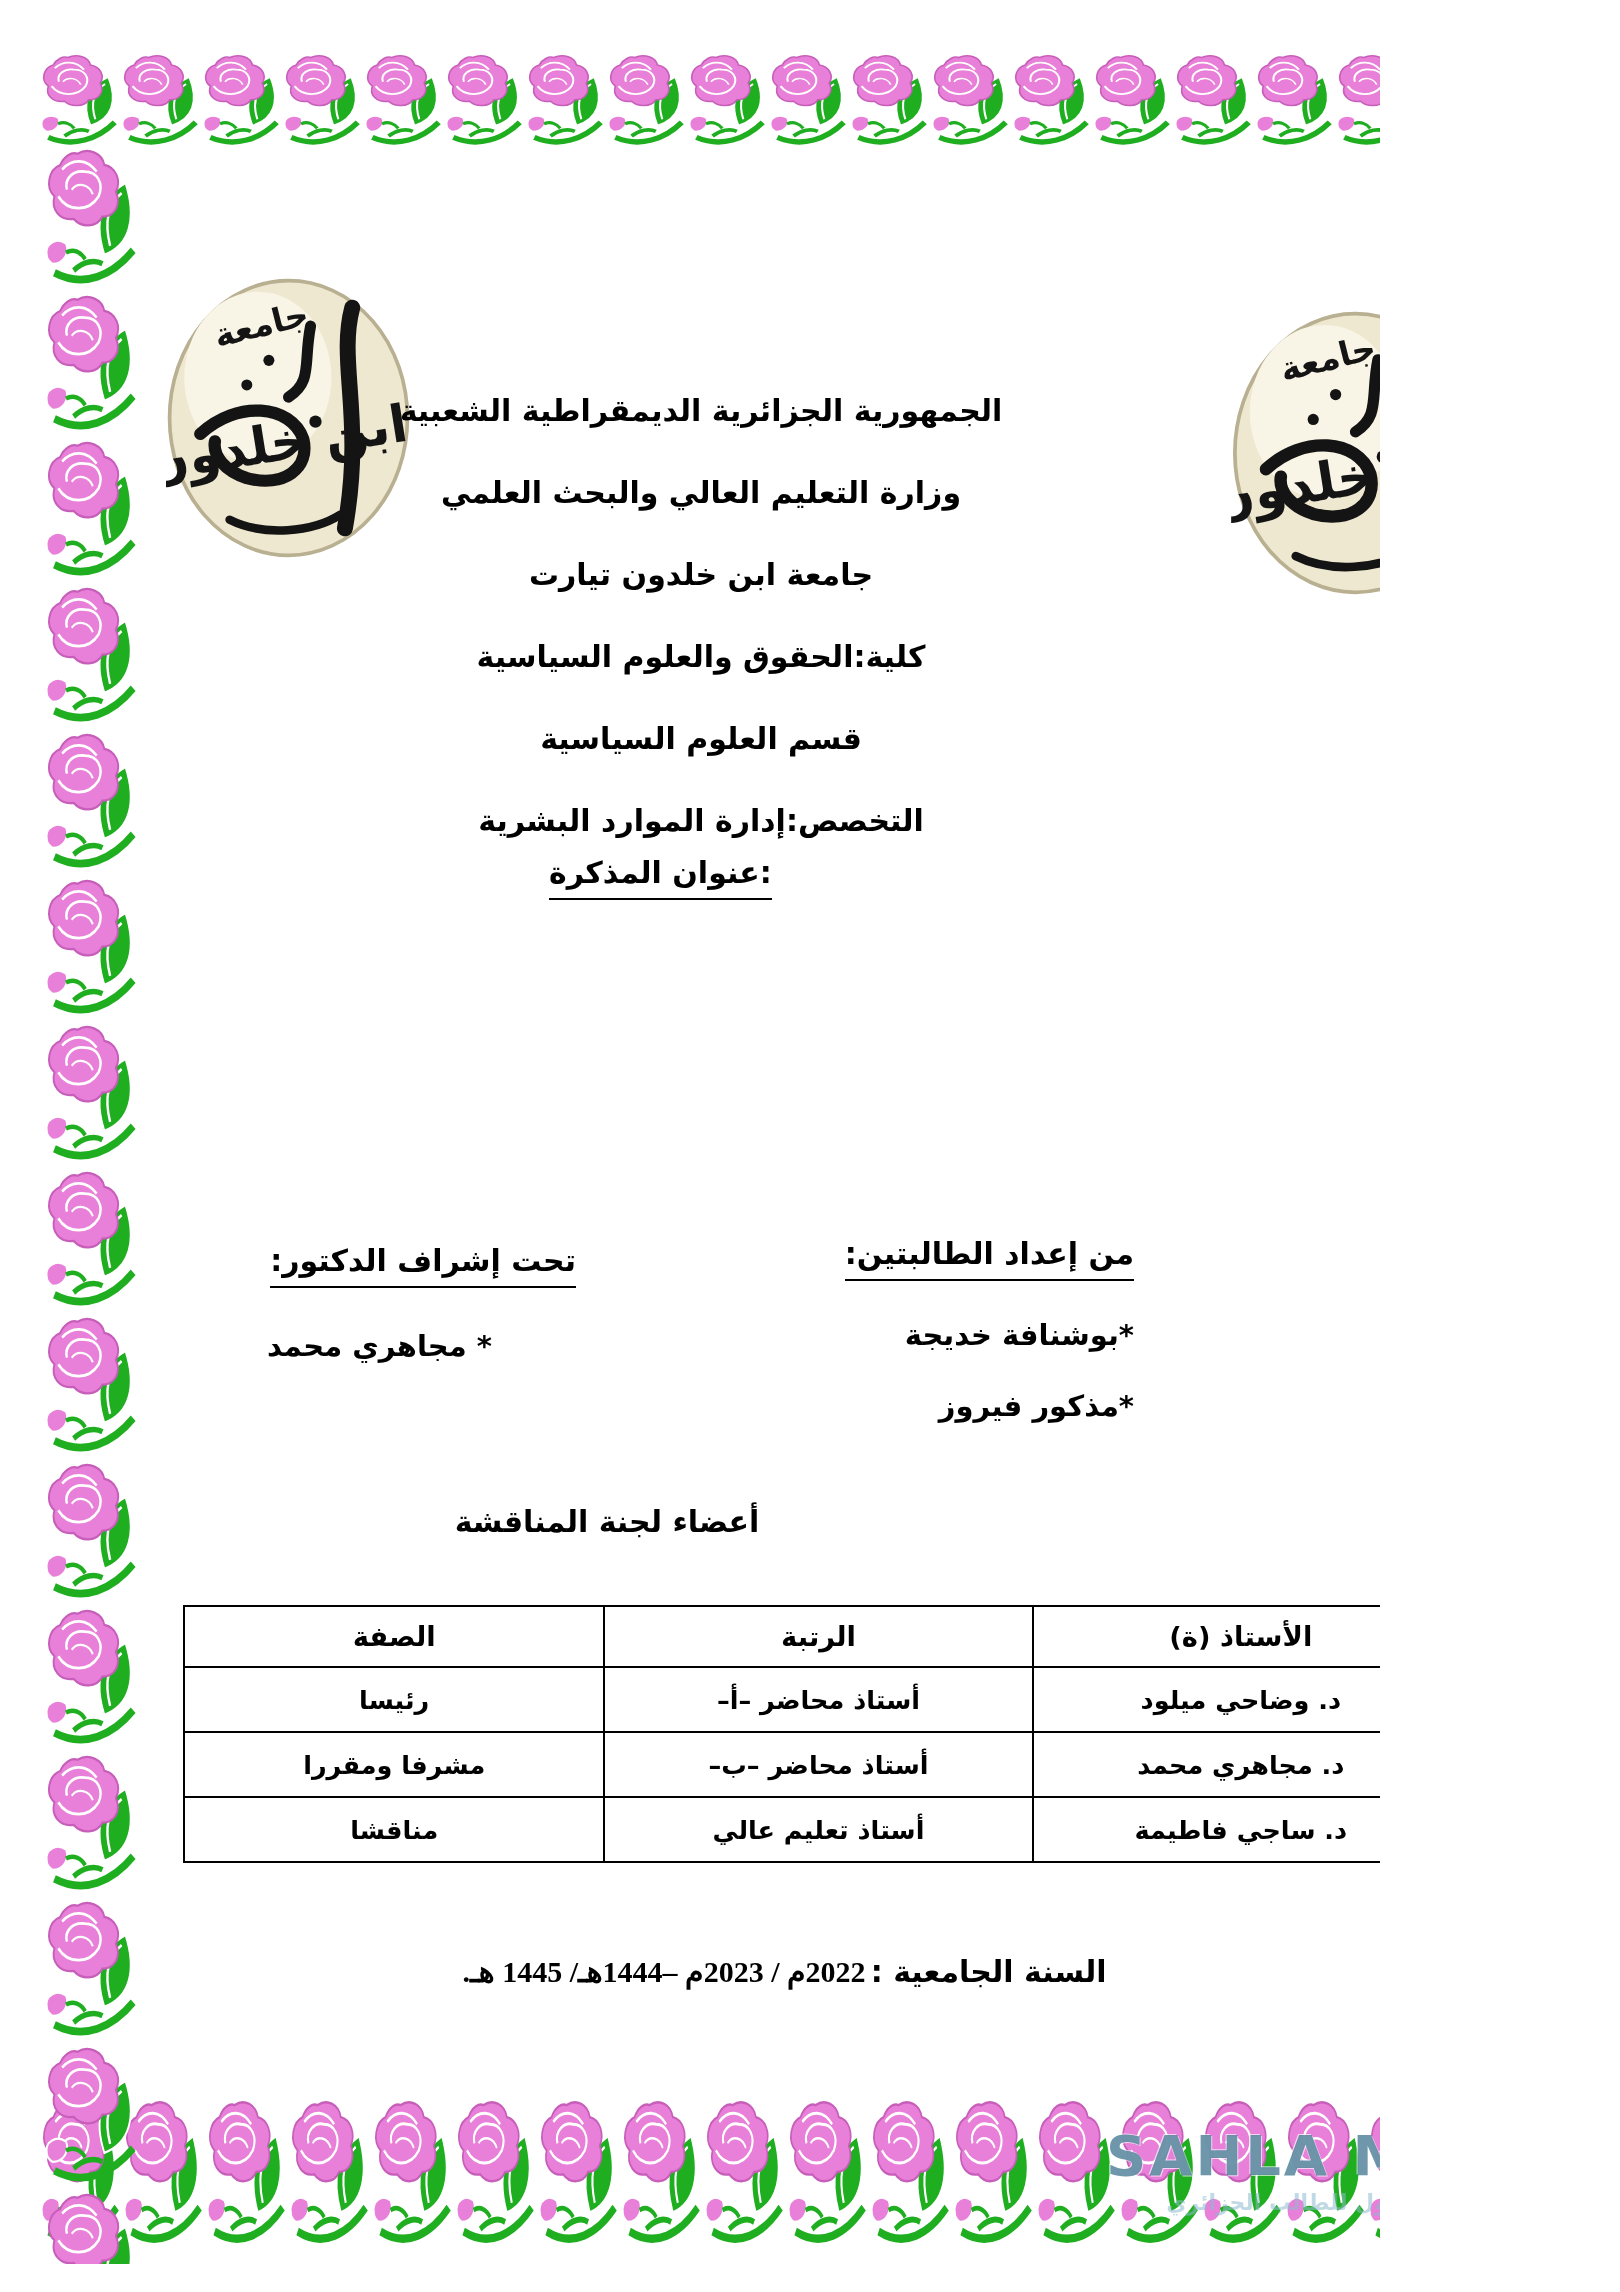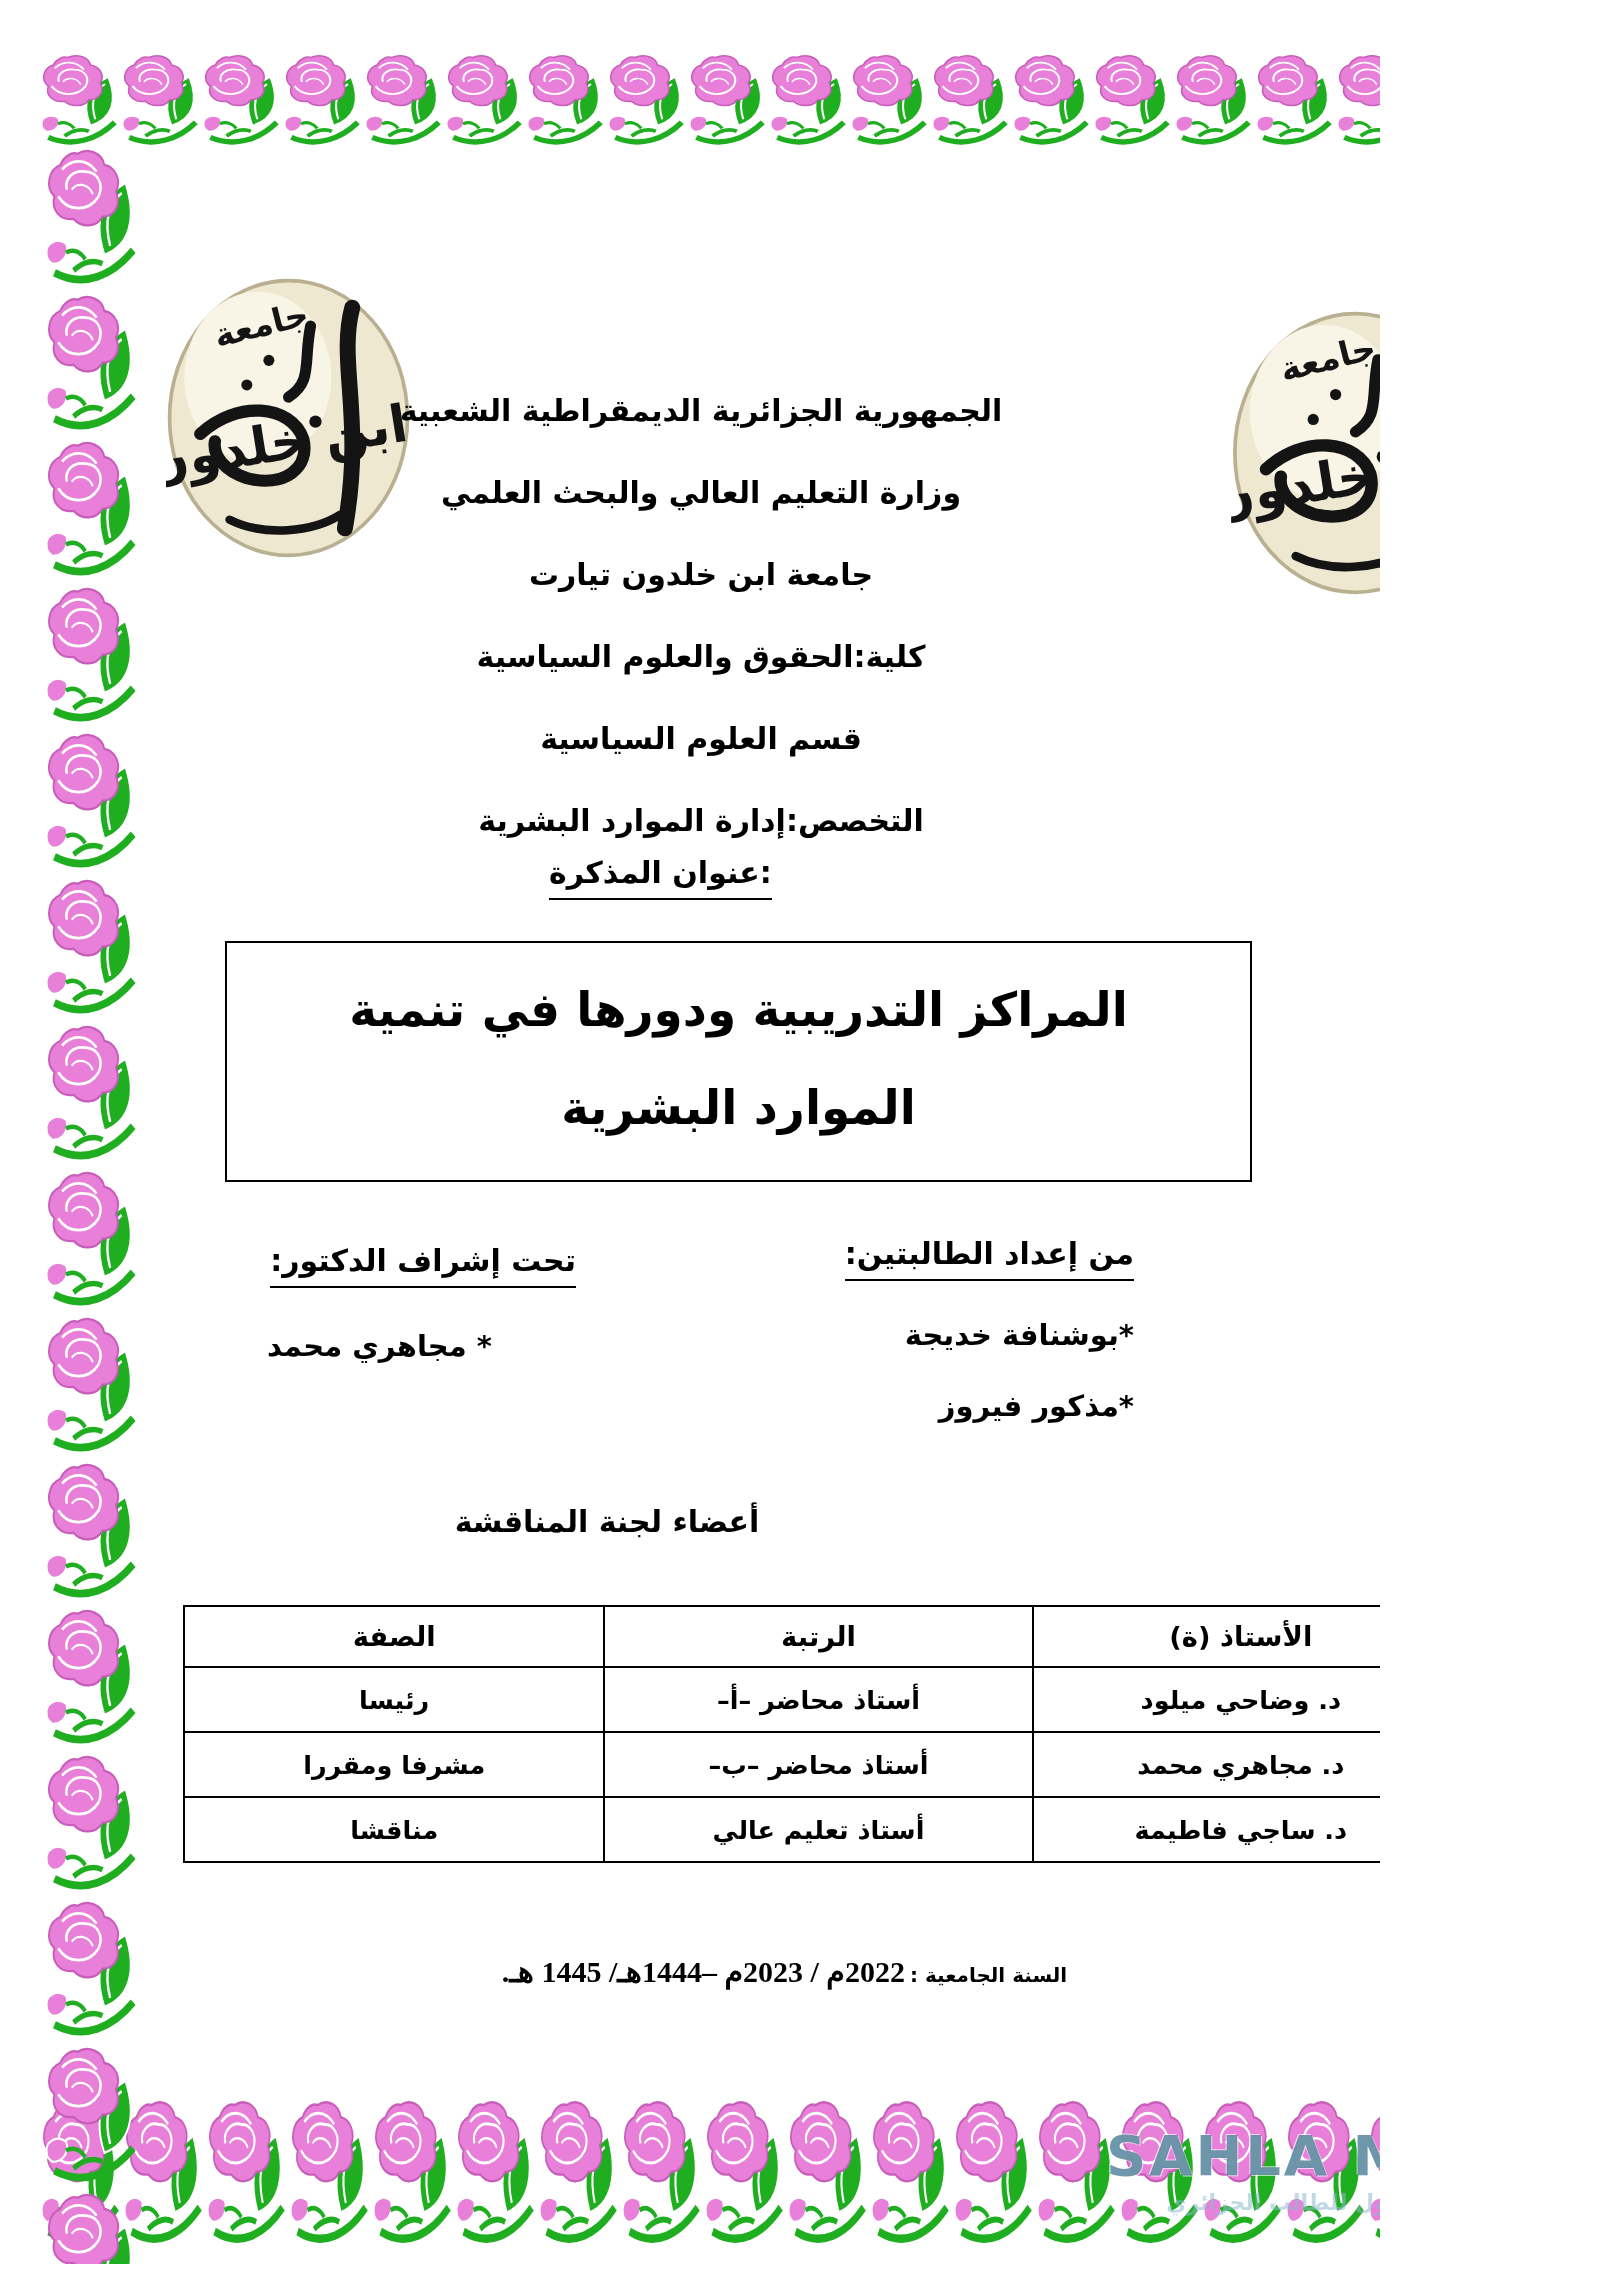--- a/index.html
+++ b/index.html
@@ -49,21 +49,21 @@
   .committee-h{position:absolute;left:323px;top:1504px;width:568px;text-align:center;
                font-size:30px;font-weight:bold;z-index:3;}
   table.committee{position:absolute;left:183px;top:1605px;width:1267px;border-collapse:collapse;
                   direction:rtl;z-index:3;border:2px solid #000;border-bottom:2.9px solid #000;}
   table.committee th,table.committee td{border:2px solid #000;text-align:center;vertical-align:middle;}
   table.committee th{height:57px;font-size:27.4px;font-weight:bold;margin-top:46px;}
   table.committee td{height:61px;font-size:25.5px;font-weight:bold;}
 
   
   .year{position:absolute;left:304px;top:1954px;width:961px;text-align:center;direction:rtl;z-index:3;white-space:nowrap;}
-  .year .lbl{font-size:20px;font-weight:bold;}
+  .year .lbl{font-size:30px;font-weight:bold;}
   .year .val{font-size:30px;font-weight:bold;font-family:"Liberation Serif",serif;}
 
   
   .sm-text{position:absolute;left:1106px;top:2123px;font-size:56px;font-weight:bold;letter-spacing:2.9px;
            color:rgba(74,125,150,0.8);z-index:5;white-space:nowrap;
            text-shadow:1px 1px 0 rgba(255,255,255,0.65),-1px -1px 0 rgba(255,255,255,0.65);}
   .sm-tagline{position:absolute;left:1112px;top:2190px;width:368px;font-size:22px;font-weight:bold;
               color:rgba(140,185,205,0.55);direction:rtl;text-align:center;z-index:5;white-space:nowrap;margin-left:36px;}
   .sm-logo{position:absolute;left:1478px;top:2143px;width:71px;height:112px;z-index:5;}
 
@@ -330,24 +330,20 @@
     <div class="ln">الجمهورية الجزائرية الديمقراطية الشعبية</div>
     <div class="ln">وزارة التعليم العالي والبحث العلمي</div>
     <div class="ln">جامعة ابن خلدون تيارت</div>
     <div class="ln">كلية:الحقوق والعلوم السياسية</div>
     <div class="ln">قسم العلوم السياسية</div>
     <div class="ln">التخصص:إدارة الموارد البشرية</div>
   </div>
 
   <div class="title-label">
     <span>عنوان المذكرة:</span>
-  </div>
-  <div class="title-box">
-    <div class="t">المراكز التدريبية ودورها في تنمية</div>
-    <div class="t">الموارد البشرية</div>
   </div>
 
   <div class="students">
     <div><span class="hd">من إعداد الطالبتين:</span></div>
     <div class="nm">*بوشنافة خديجة</div>
     <div class="nm">*مذكور فيروز</div>
   </div>
 
   <div class="supervisor">
     <div><span class="hd">تحت إشراف الدكتور:</span></div>

